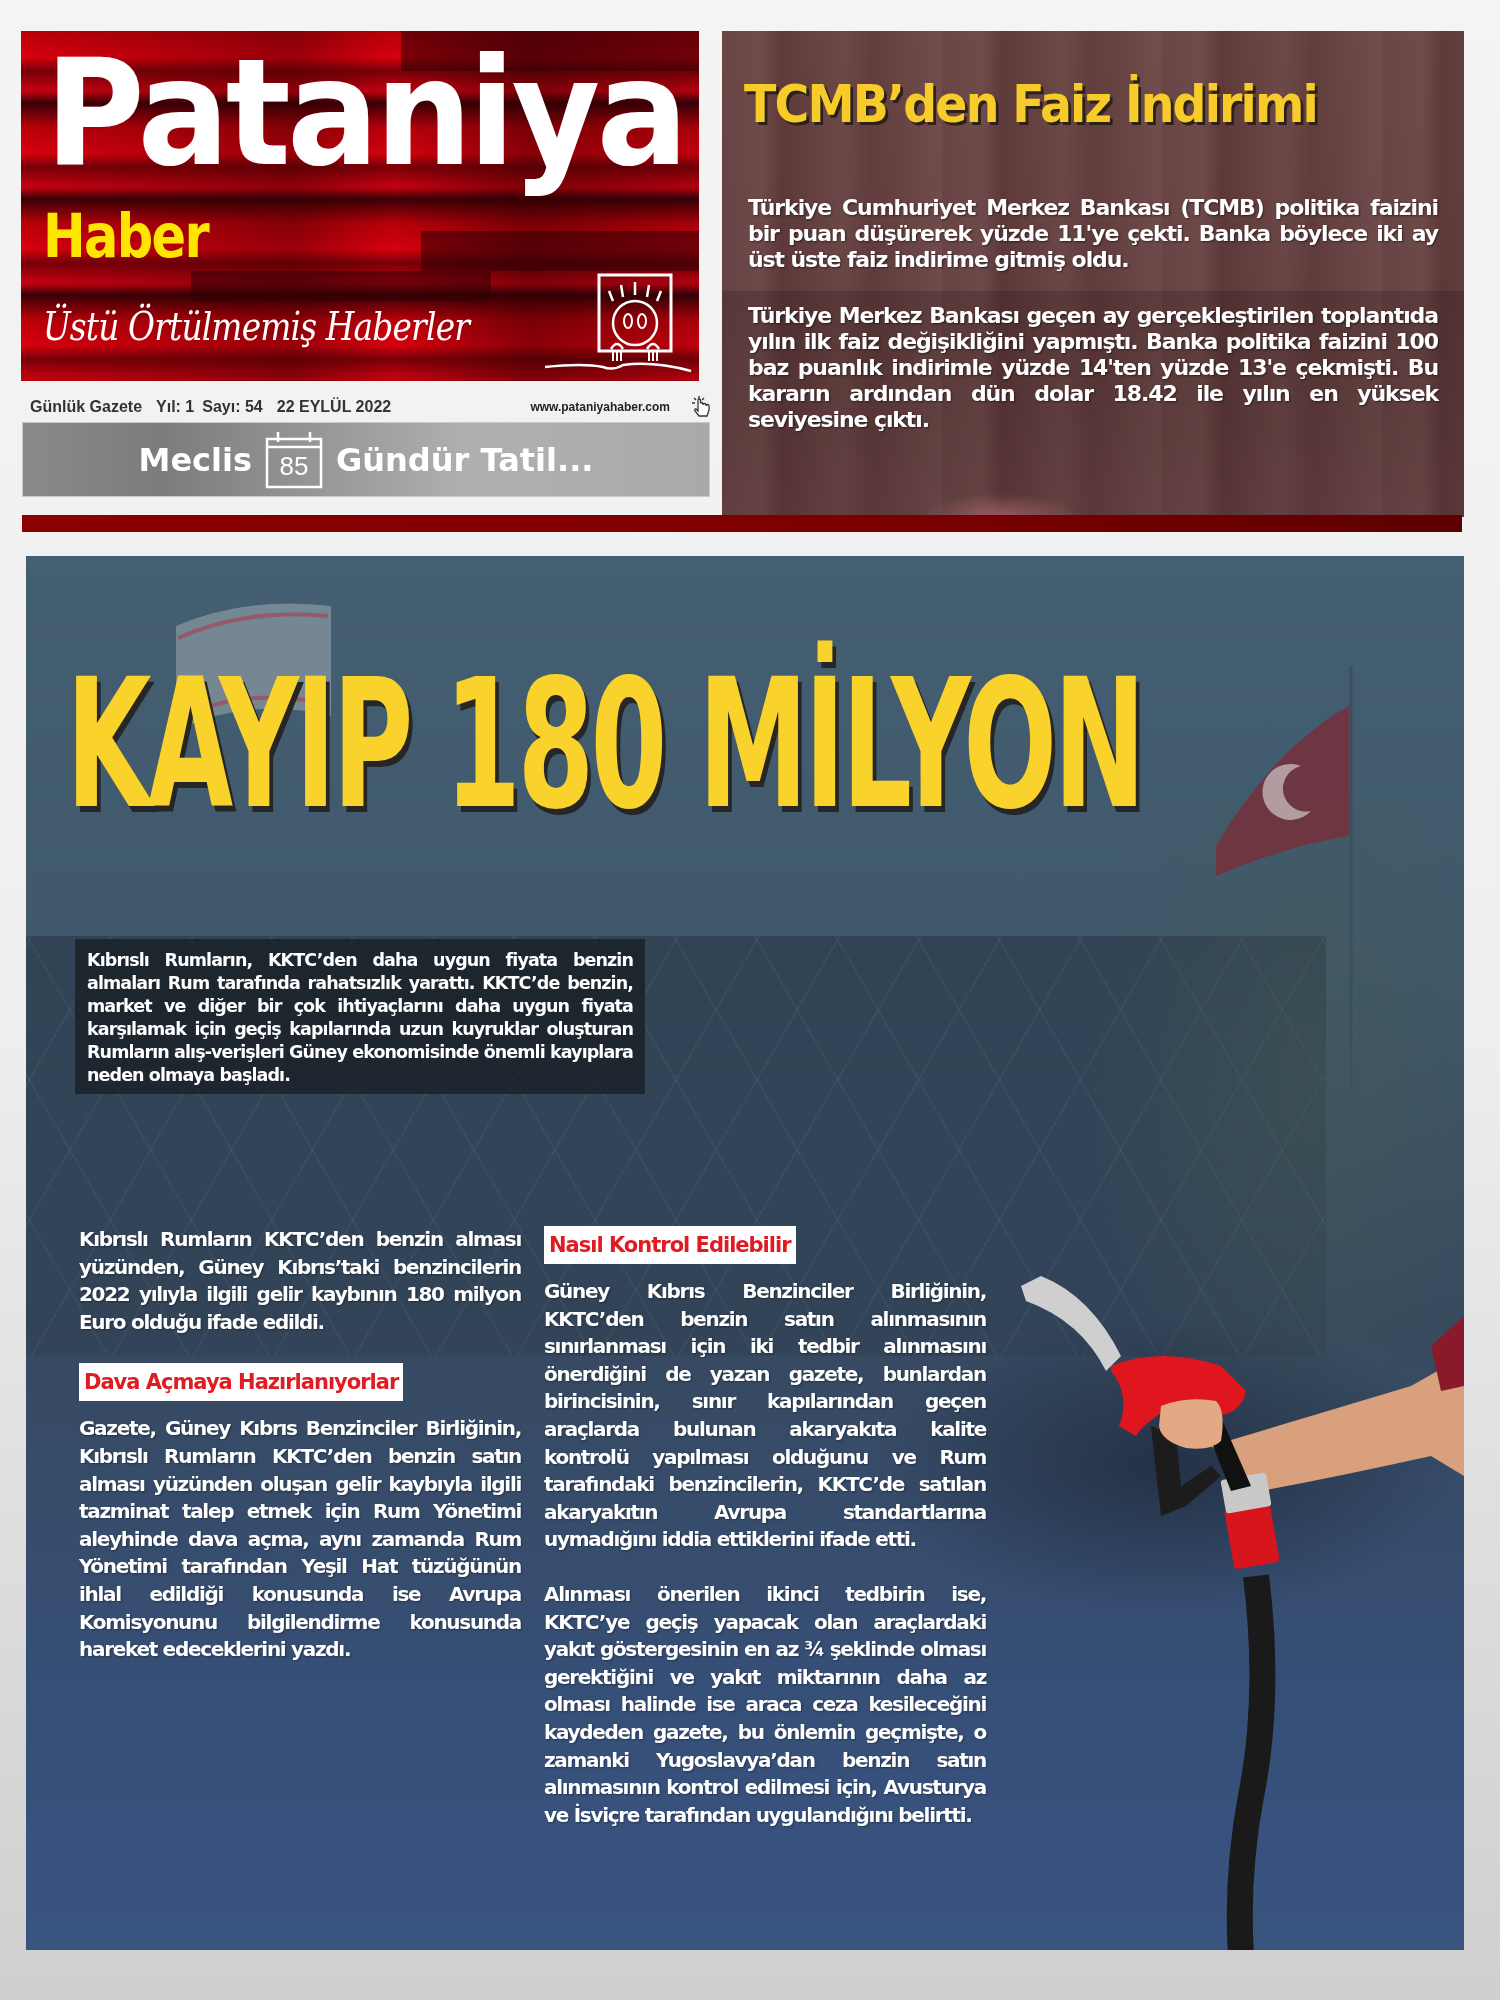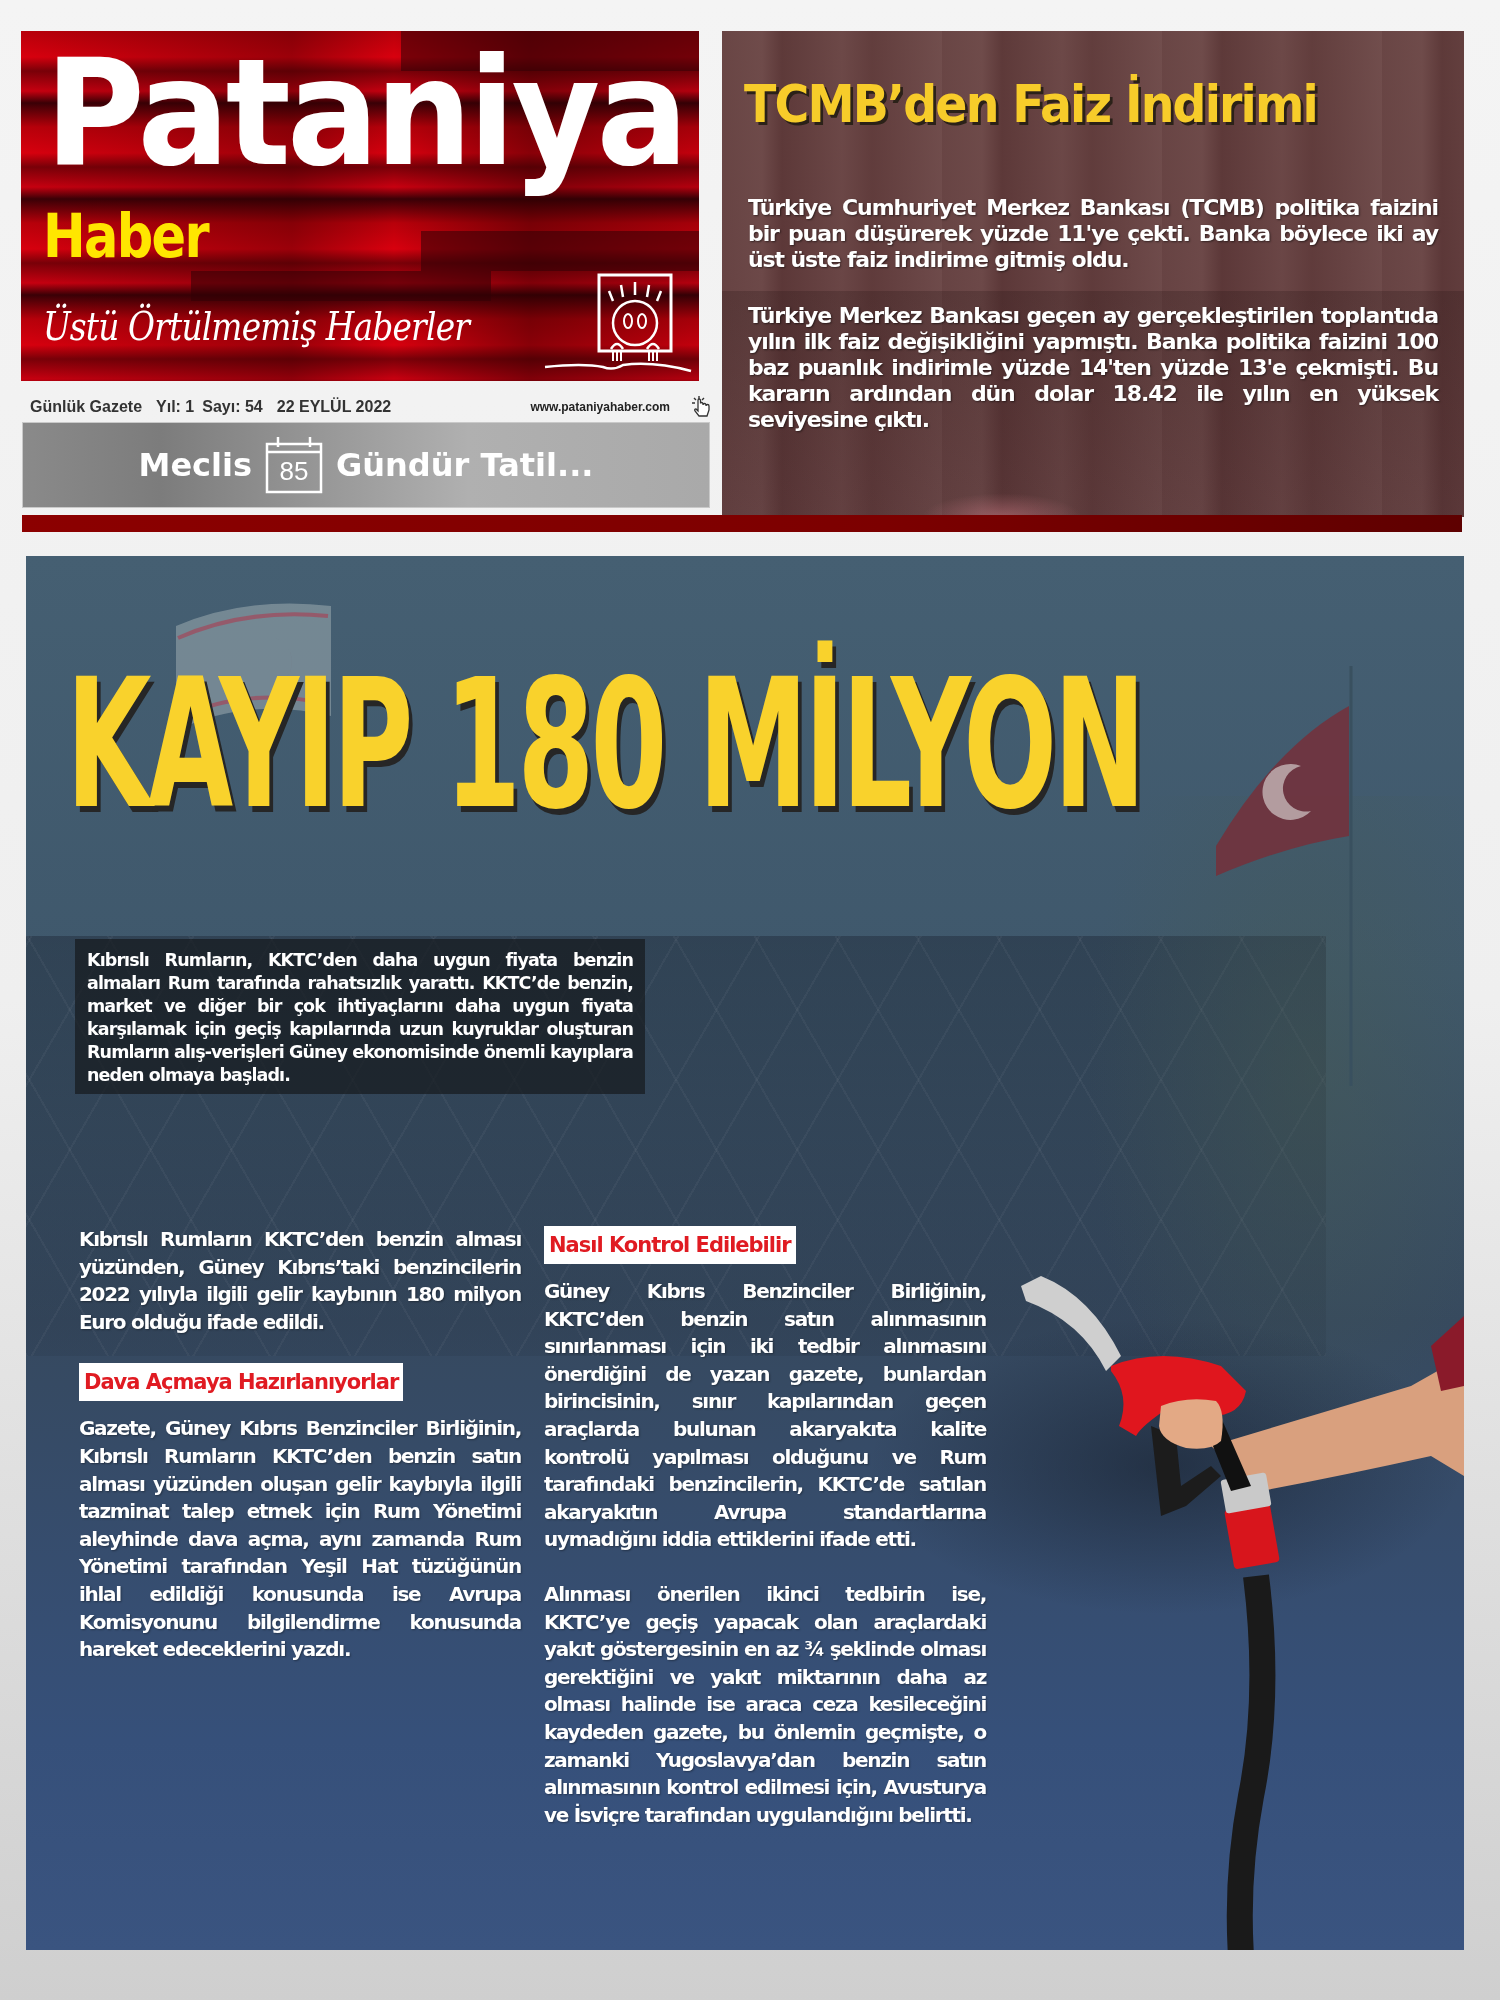--- a/index.html
+++ b/index.html
@@ -49,21 +49,21 @@
   .infobar {
     position: absolute; left: 30px; top: 394px; width: 684px; height: 26px;
     display: flex; align-items: center;
     font-family: "Liberation Sans", sans-serif; font-weight: bold; font-size: 16px; color: #333; justify-content: space-between;
   }
   .infobar span { margin-right: 14px; white-space: nowrap; }
   .infobar .site { margin-left: auto; margin-right: 20px; font-size: 12px; color: #222; }
   .infobar .click-icon { width: 24px; height: 24px; }
 
   .counter-bar {
-    position: absolute; left: 22px; top: 422px; width: 688px; height: 86px;
+    position: absolute; left: 22px; top: 422px; width: 688px; height: 75px;
     background: linear-gradient(90deg, #8a8a8a 0%, #7c7c7c 20%, #b0b0b0 65%, #a9a9a9 100%);
     border: 1px solid #c9c9c9;
     display: flex; align-items: center; justify-content: center; gap: 12px;
     color: #fff; font-family: "DejaVu Sans", sans-serif; font-weight: bold; font-size: 32px;
   }
   .cal { position: relative; width: 60px; height: 62px; }
   .cal svg { position: absolute; inset: 0; }
   .cal .num {
     position: absolute; left: 0; right: 0; top: 22px; text-align: center;
     font-family: "Liberation Sans", sans-serif; font-size: 26px; font-weight: normal; color: #fff;

